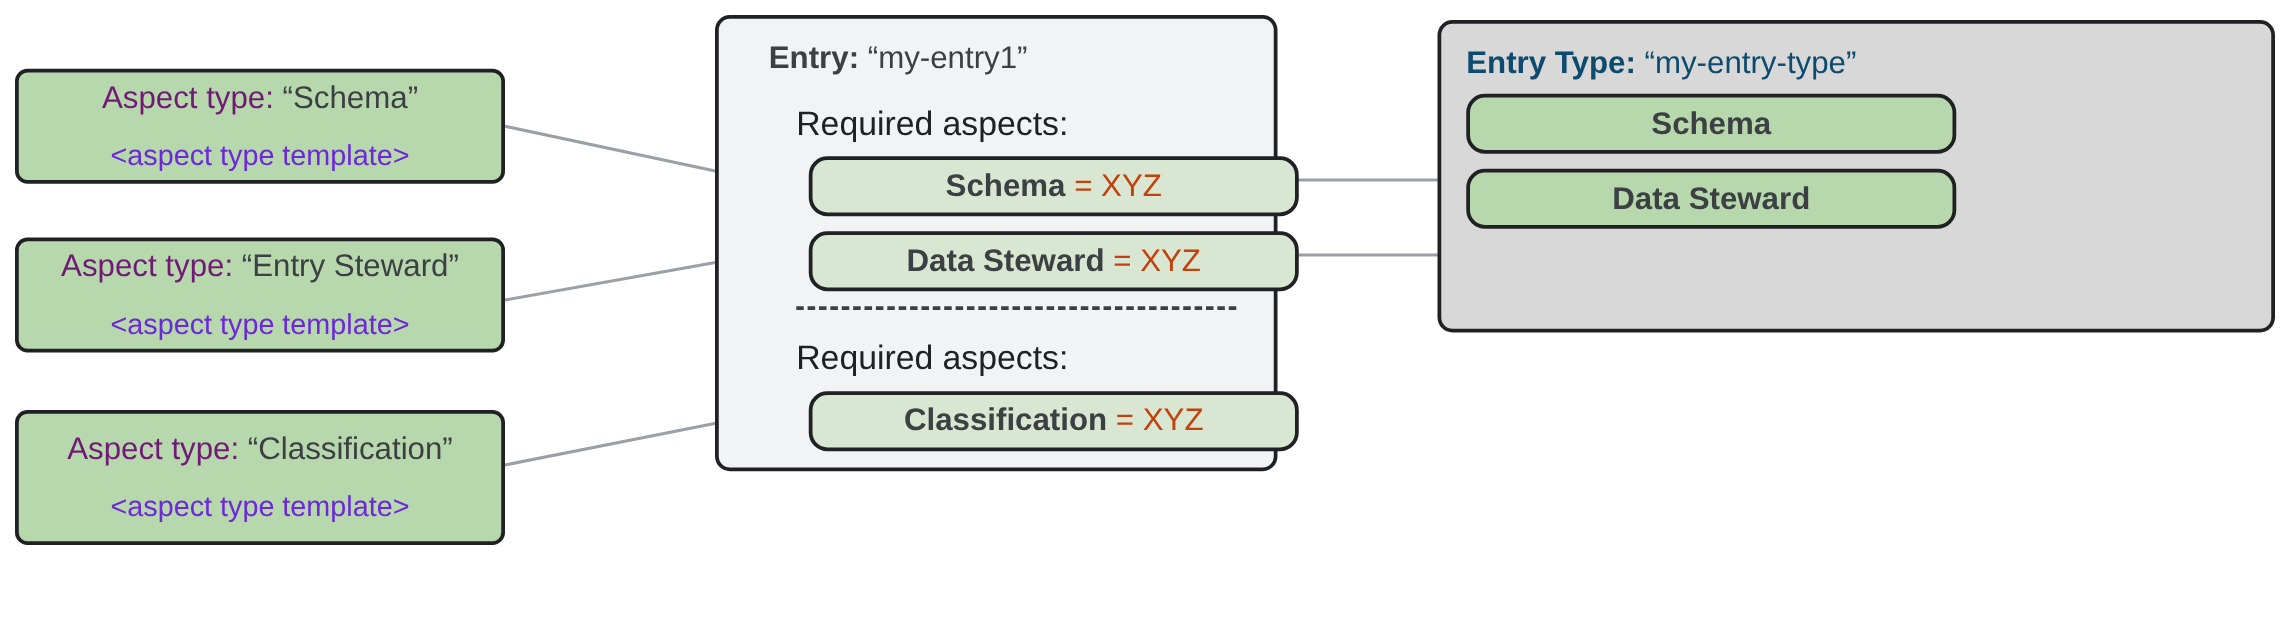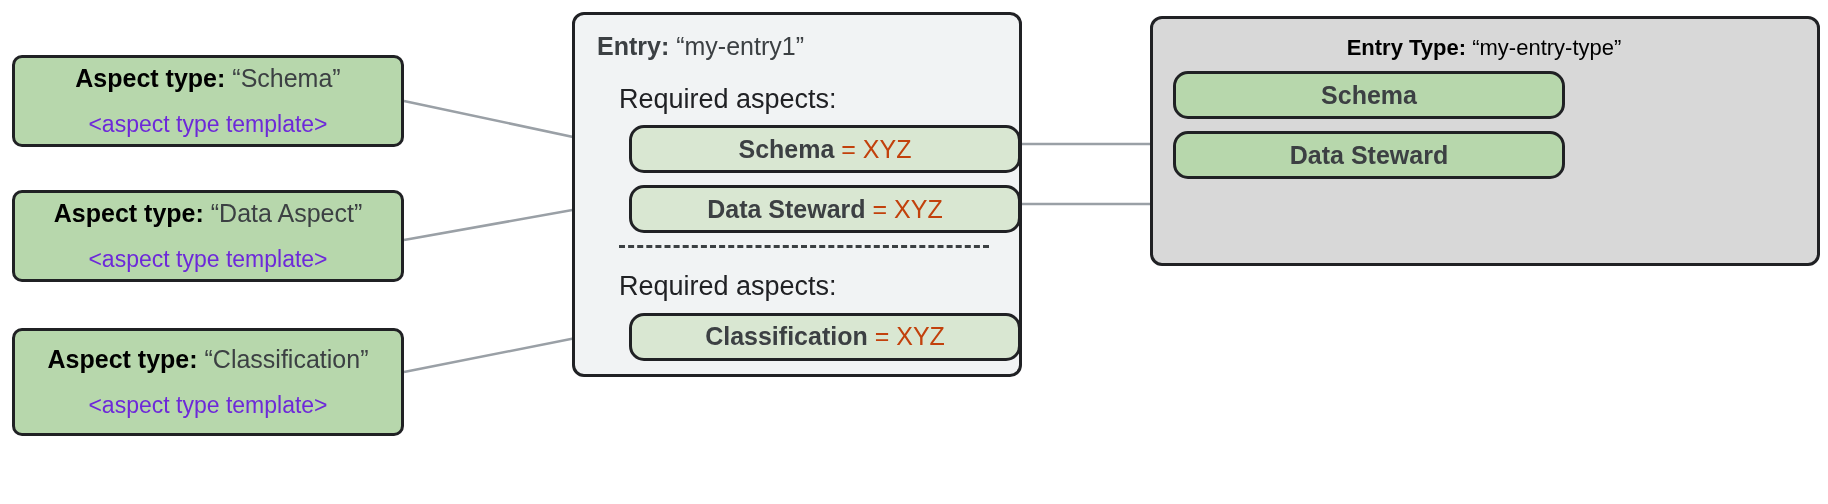--- a/index.html
+++ b/index.html
@@ -46,22 +46,22 @@
     justify-content: center;
     padding: 6px 14px;
   }
   .aspect-card .line1 {
     font-size: 25px;
     color: #3c4043;
     line-height: 1.35;
     white-space: nowrap;
   }
   .aspect-card .line1 b {
-    font-weight: bold;
-    color: #000000;
+    font-weight: normal;
+    color: #701a75;
   }
   .aspect-card .line2 {
     font-size: 23px;
     color: #6d28d9;
     line-height: 1.35;
     margin-top: 14px;
     white-space: nowrap;
   }
 
   #card-schema      { left: 12px;  top: 55px;  width: 392px; height: 92px; }
@@ -73,21 +73,21 @@
     position: absolute;
     left: 572px;
     top: 12px;
     width: 450px;
     height: 365px;
     box-sizing: border-box;
     background: #f1f3f4;
     border: 3px solid #202124;
     border-radius: 12px;
     z-index: 2;
-    padding: 16px 24px 16px 22px;
+    padding: 16px 24px 16px 40px;
   }
   #entry-panel .panel-title {
     font-size: 25px;
     color: #3c4043;
     line-height: 1.2;
     white-space: nowrap;
   }
   #entry-panel .panel-title b { font-weight: bold; }
   #entry-panel .section-label {
     font-size: 27px;
@@ -132,26 +132,25 @@
     width: 670px;
     height: 250px;
     box-sizing: border-box;
     background: #d8d8d8;
     border: 3px solid #202124;
     border-radius: 12px;
     z-index: 2;
     padding: 16px 22px 16px 10px;
   }
   #entrytype-panel .panel-title {
-    font-size: 22px;
-    color: #000000;
+    font-size: 25px;
+    color: #0c4a6e;
     line-height: 1.2;
     margin-left: 10px;
     white-space: nowrap;
-    text-align: center;
   }
   #entrytype-panel .panel-title b { font-weight: bold; }
   #entrytype-panel .section-label {
     font-size: 25px;
     color: #202124;
     margin-top: 22px;
     margin-left: 10px;
     line-height: 1.2;
   }
   #entrytype-panel .chip-list {
@@ -182,21 +181,21 @@
     <div class="line1">
       <b>Aspect type:</b>
       <span>“Schema”</span>
     </div>
     <div class="line2">&lt;aspect type template&gt;</div>
   </div>
 
   <div class="aspect-card" id="card-steward">
     <div class="line1">
       <b>Aspect type:</b>
-      <span>“Data Aspect”</span>
+      <span>“Entry Steward”</span>
     </div>
     <div class="line2">&lt;aspect type template&gt;</div>
   </div>
 
   <div class="aspect-card" id="card-classif">
     <div class="line1">
       <b>Aspect type:</b>
       <span>“Classification”</span>
     </div>
     <div class="line2">&lt;aspect type template&gt;</div>

